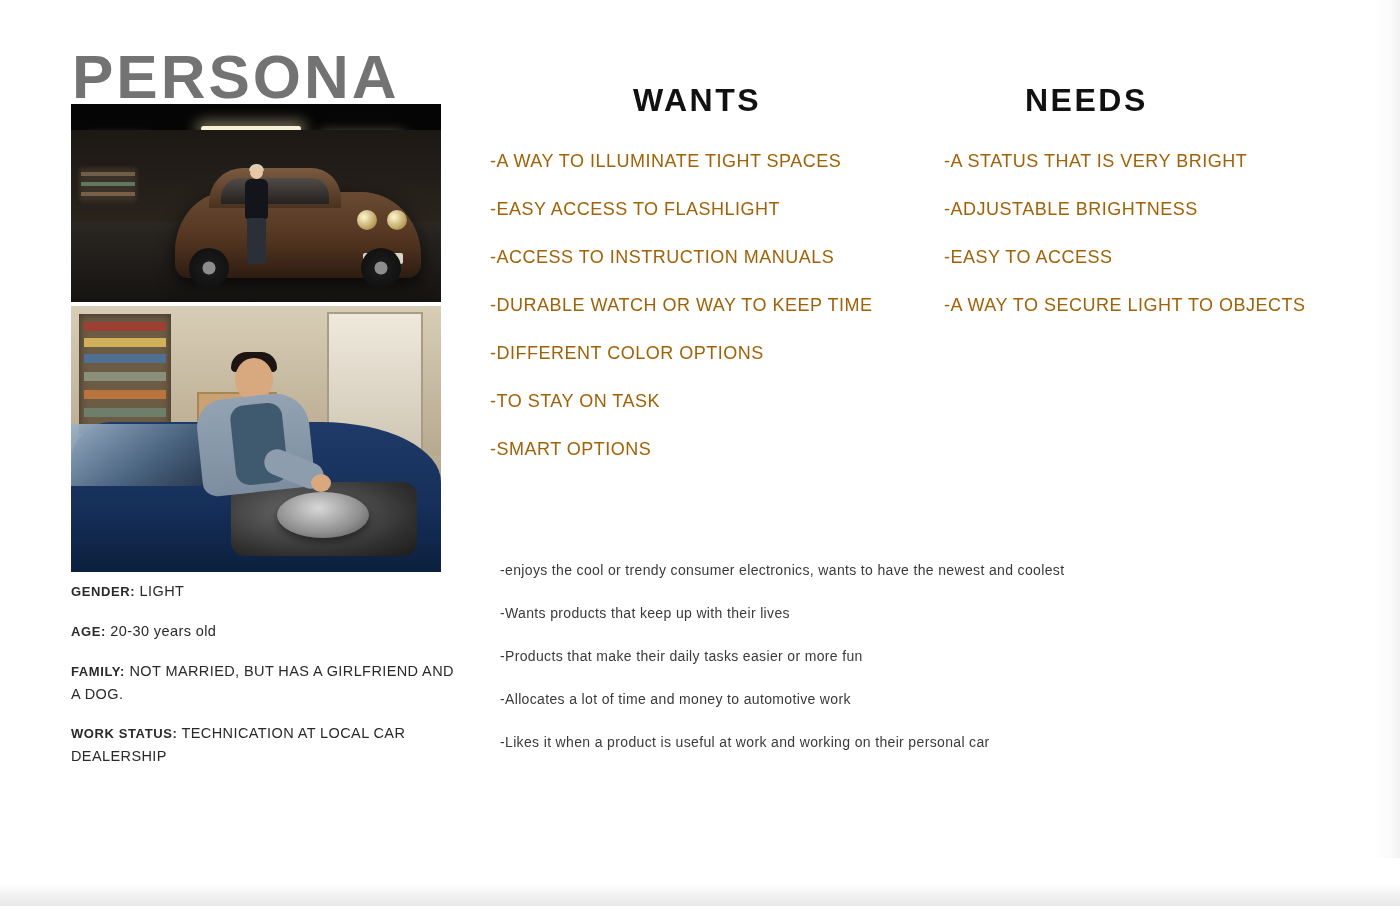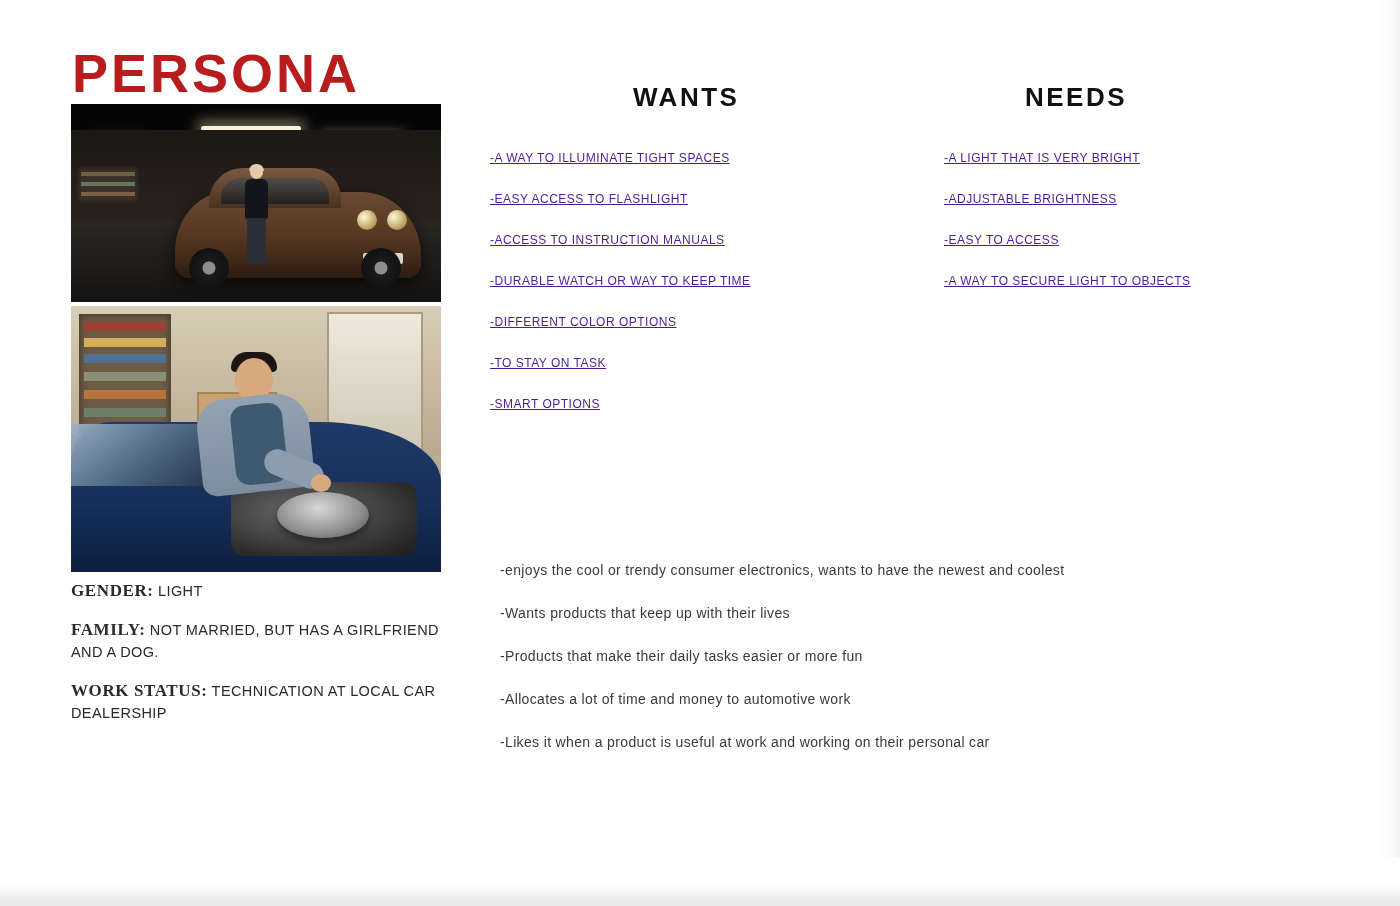--- a/index.html
+++ b/index.html
@@ -34,25 +34,25 @@
     width: 26px;
     background: linear-gradient(to right, #ffffff 0%, #fbfbfb 60%, #f2f2f2 100%);
     pointer-events: none;
   }
 
   
   .persona-title {
     position: absolute;
     left: 72px;
     top: 46px;
-    font-size: 54px;
+    font-size: 62px;
     font-weight: bold;
     letter-spacing: 3px;
     line-height: 1;
-    color: #b91c1c;
+    color: #737373;
   }
 
   .photo {
     position: absolute;
     left: 71px;
     width: 370px;
     overflow: hidden;
   }
   .photo-1 { top: 104px; height: 198px; }
   .photo-2 { top: 306px; height: 266px; }
@@ -246,43 +246,41 @@
     top: 580px;
     width: 390px;
     font-size: 14.5px;
     line-height: 22px;
     color: #2a2a2a;
     letter-spacing: .4px;
   }
   .info .row { margin-bottom: 17px; }
   .info .row .k {
     font-weight: bold;
-    font-size: 17px;
+    font-size: 13px;
     letter-spacing: .6px;
-    font-family: Liberation Serif, serif;
   }
 
   
   .col-heading {
     position: absolute;
-    font-size: 26px;
+    font-size: 32px;
     font-weight: bold;
     letter-spacing: 2.5px;
     color: #111111;
   }
   #wants-heading { left: 633px; top: 82px; }
   #needs-heading { left: 1025px; top: 82px; }
   #cm-heading    { left: 598px; top: 507px; font-size: 27px; }
 
   .bullet-list {
     position: absolute;
-    font-size: 12px;
+    font-size: 18px;
     letter-spacing: .5px;
-    color: #4c1d95;
-    text-decoration: underline;
+    color: #a16207;
   }
   .bullet-list div { margin-bottom: 27px; white-space: nowrap; }
 
   #wants-list { left: 490px; top: 151px; width: 430px; }
   #needs-list { left: 944px; top: 151px; width: 420px; }
 
   #cm-list {
     position: absolute;
     left: 500px;
     top: 562px;
@@ -358,41 +356,44 @@
         <div class="hand"></div>
       </div>
     </div>
   </div>
 
   <div class="info">
     <div class="row">
       <span class="k">GENDER:</span><span> LIGHT</span>
     </div>
     <div class="row">
+      <span class="k">AGE:</span><span> 20-30 years old</span>
+    </div>
+    <div class="row">
       <span class="k">FAMILY:</span><span> NOT MARRIED, BUT HAS A GIRLFRIEND AND A DOG.</span>
     </div>
     <div class="row">
       <span class="k">WORK STATUS:</span><span> TECHNICATION AT LOCAL CAR DEALERSHIP</span>
     </div>
   </div>
 
   <div class="col-heading" id="wants-heading">WANTS</div>
   <div class="bullet-list" id="wants-list">
     <div>-A WAY TO ILLUMINATE TIGHT SPACES</div>
     <div>-EASY ACCESS TO FLASHLIGHT</div>
     <div>-ACCESS TO INSTRUCTION MANUALS</div>
     <div>-DURABLE WATCH OR WAY TO KEEP TIME</div>
     <div>-DIFFERENT COLOR OPTIONS</div>
     <div>-TO STAY ON TASK</div>
     <div>-SMART OPTIONS</div>
   </div>
 
   <div class="col-heading" id="needs-heading">NEEDS</div>
   <div class="bullet-list" id="needs-list">
-    <div>-A LIGHT THAT IS VERY BRIGHT</div>
+    <div>-A STATUS THAT IS VERY BRIGHT</div>
     <div>-ADJUSTABLE BRIGHTNESS</div>
     <div>-EASY TO ACCESS</div>
     <div>-A WAY TO SECURE LIGHT TO OBJECTS</div>
   </div>
 
   <div id="cm-list">
     <div>-enjoys the cool or trendy consumer electronics, wants to have the newest and coolest</div>
     <div>-Wants products that keep up with their lives</div>
     <div>-Products that make their daily tasks easier or more fun</div>
     <div>-Allocates a lot of time and money to automotive work</div>

